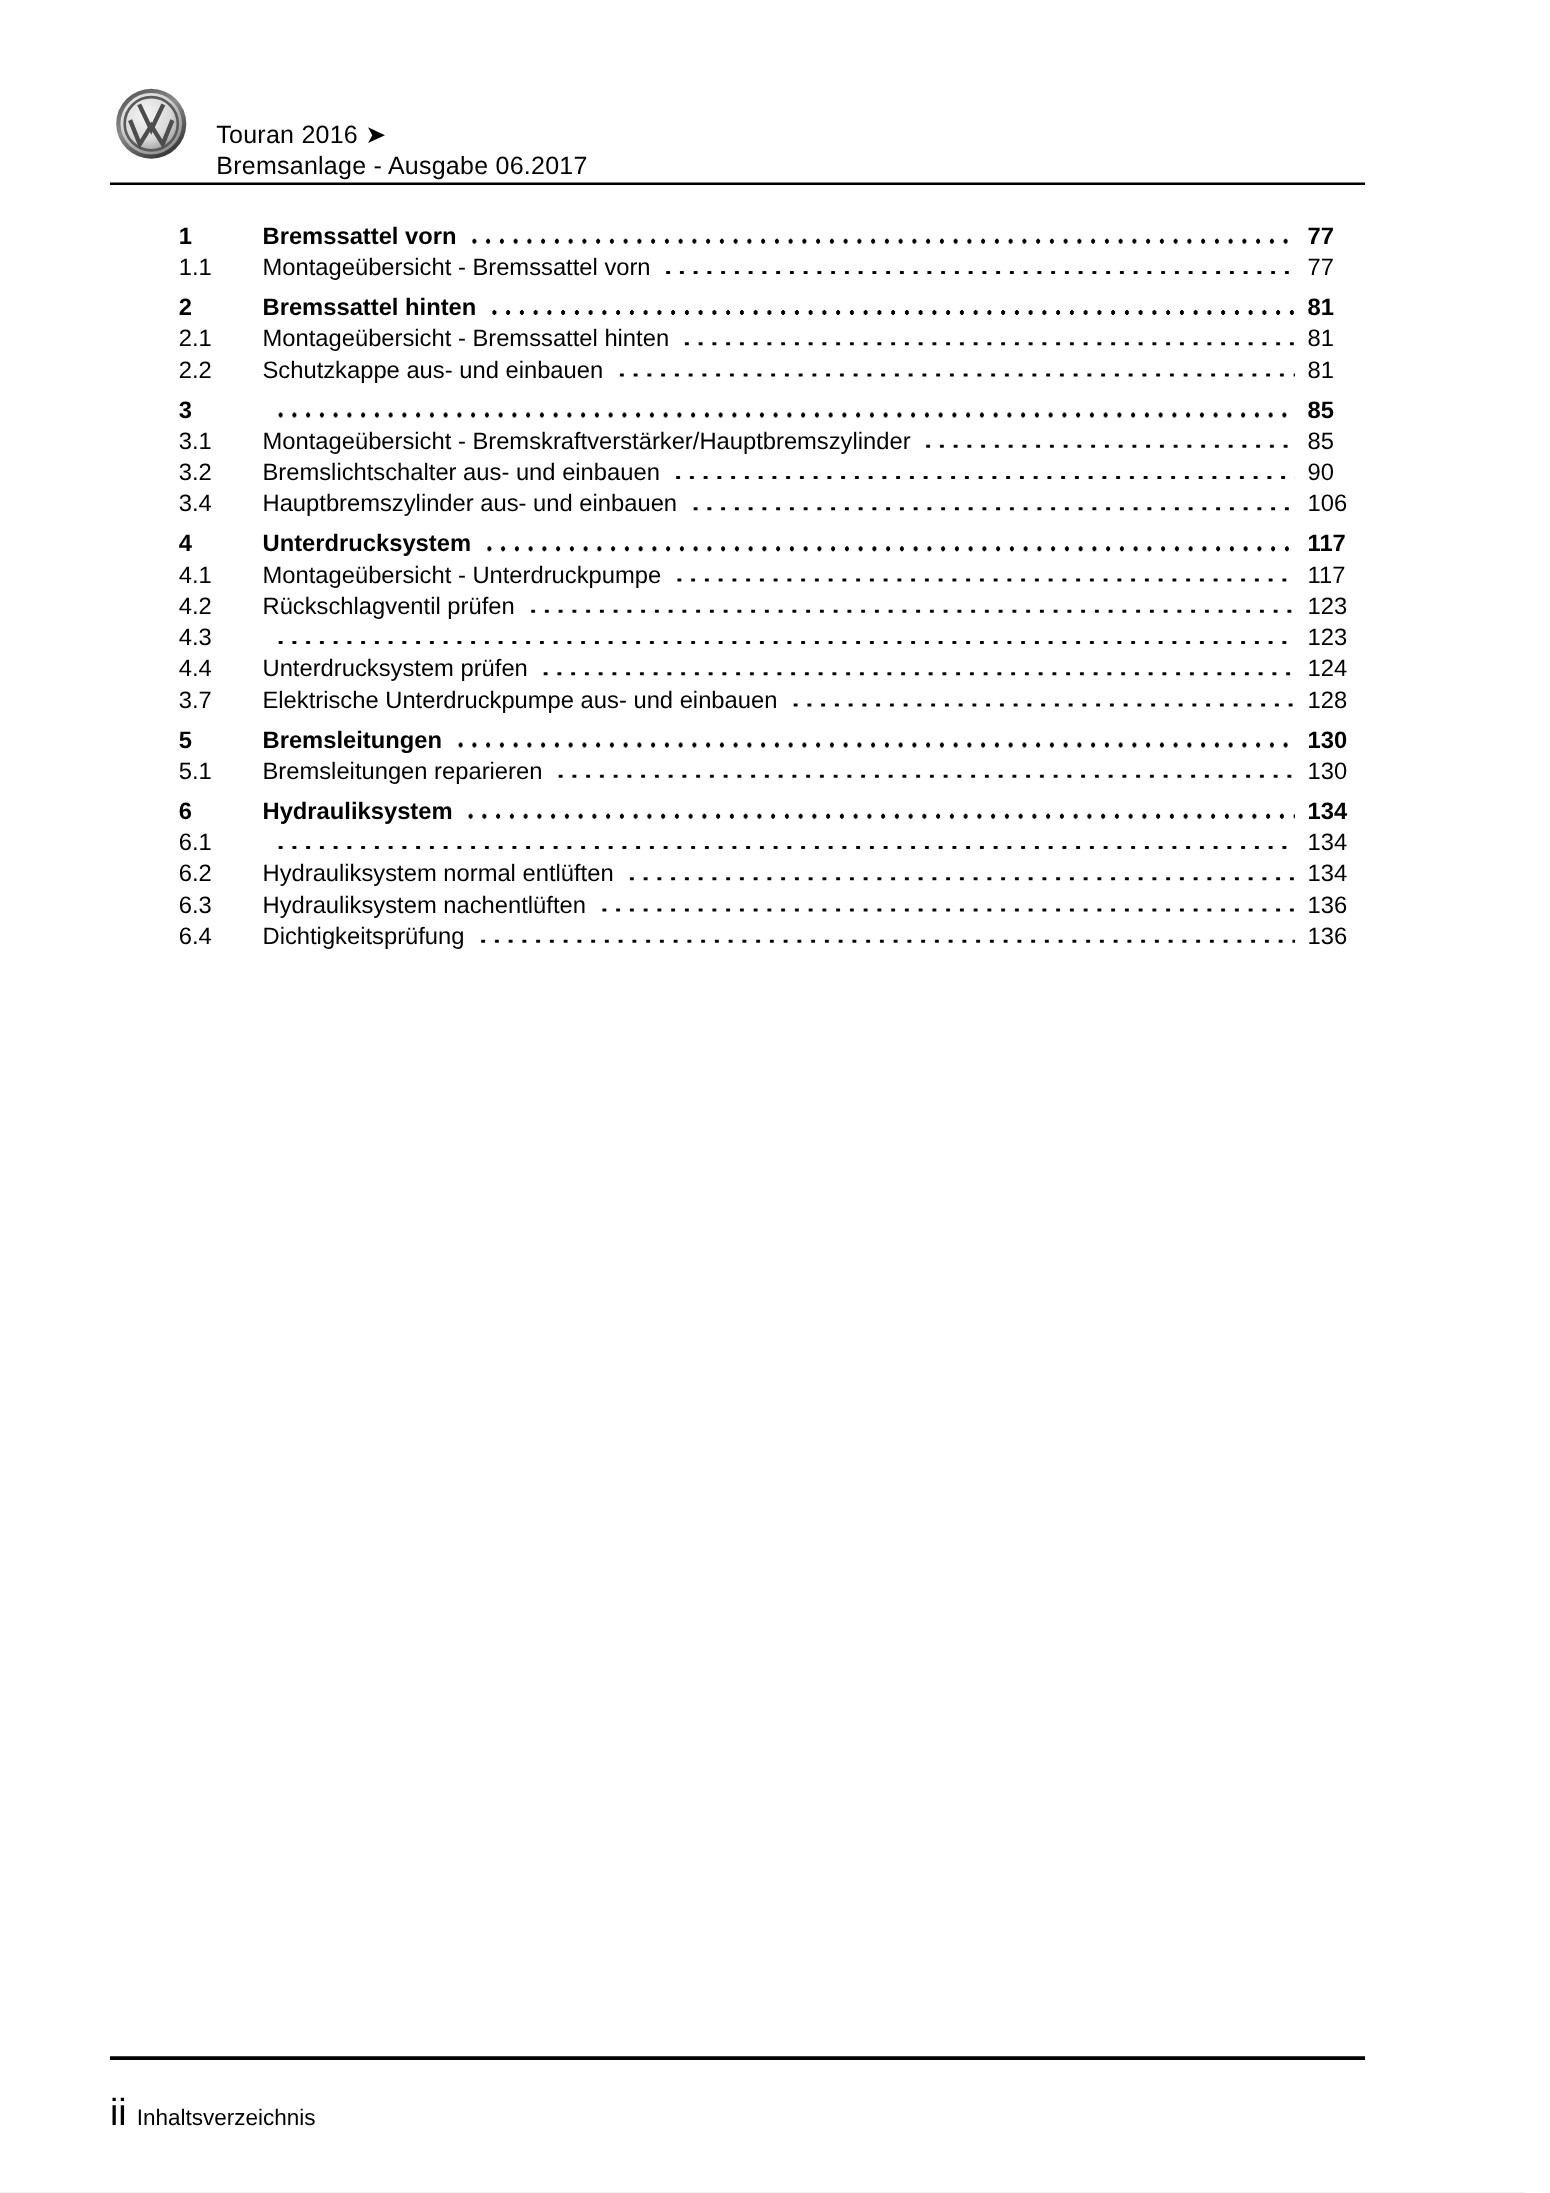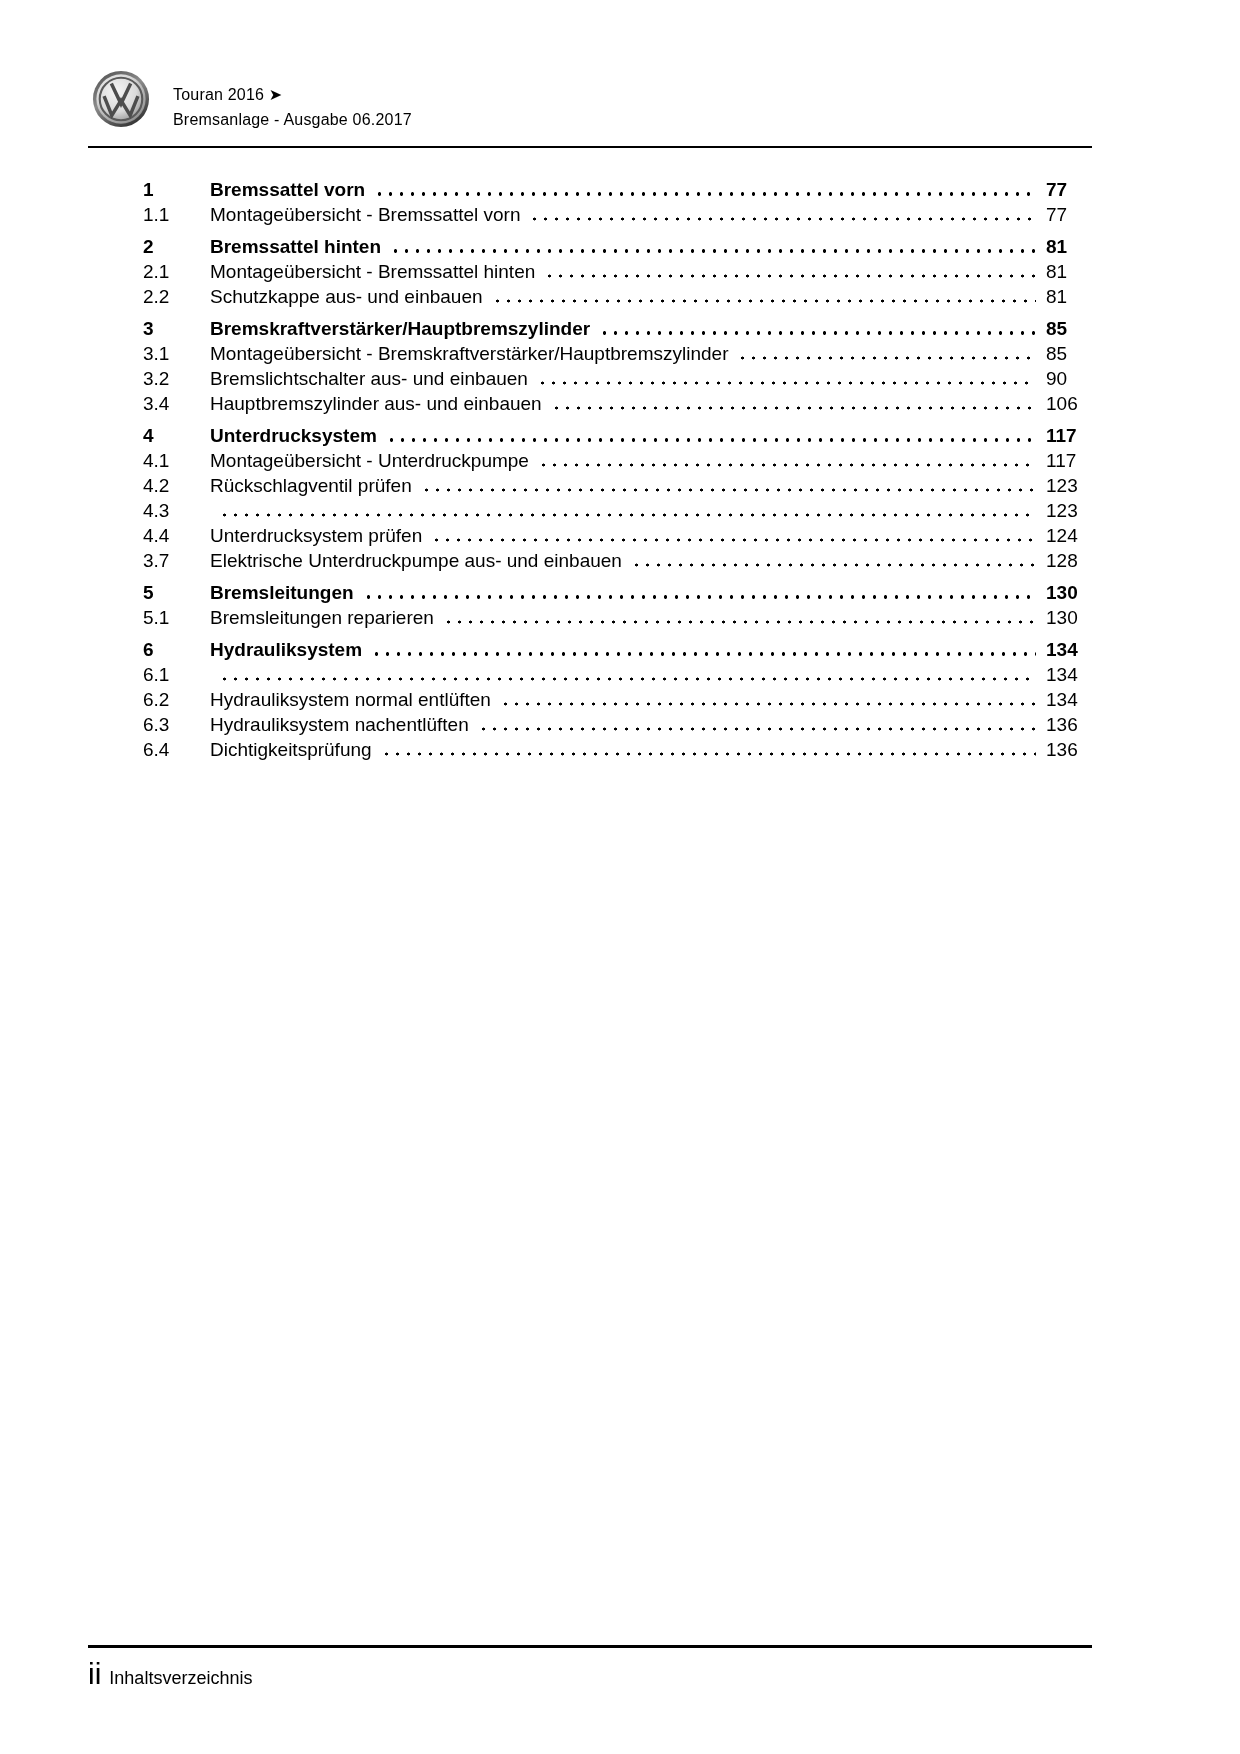--- a/index.html
+++ b/index.html
@@ -19,22 +19,22 @@
   .logo {
     position: absolute;
     left: 92px;
     top: 70px;
     width: 58px;
     height: 58px;
   }
   .header-titles {
     position: absolute;
     left: 173px;
-    top: 82px;
-    font-size: 16px;
+    top: 96px;
+    font-size: 20px;
     line-height: 25px;
     letter-spacing: 0.2px;
   }
   .header-rule {
     position: absolute;
     left: 88px;
     top: 146px;
     width: 1004px;
     height: 0;
     border-top: 2.5px solid #000;
@@ -71,21 +71,21 @@
   }
   .toc-page  { flex: 0 0 46px; width: 46px; text-align: left; }
 
   
   .footer {
     position: absolute;
     left: 88px;
     top: 1645px;
     width: 1004px;
     border-top: 3px solid #000;
-    padding-top: 9px;
+    padding-top: 26px;
     display: flex;
     align-items: baseline;
   }
   .footer-pagenum { font-size: 30px; line-height: 34px; }
   .footer-label   { font-size: 18px; margin-left: 8px; }
 </style>
 </head>
 <body>
 
 <div class="page">
@@ -146,21 +146,20 @@
       <span class="toc-page">81</span>
     </div>
       <div class="toc-row">
       <span class="toc-num">2.2</span>
       <span class="toc-title">Schutzkappe aus- und einbauen</span>
       <span class="toc-dots"></span>
       <span class="toc-page">81</span>
     </div>
       <div class="toc-row section">
       <span class="toc-num">3</span>
-      <span class="toc-title">Bremskraftverstärker/Hauptbremszylinder</span>
       <span class="toc-dots"></span>
       <span class="toc-page">85</span>
     </div>
       <div class="toc-row">
       <span class="toc-num">3.1</span>
       <span class="toc-title">Montageübersicht - Bremskraftverstärker/Hauptbremszylinder</span>
       <span class="toc-dots"></span>
       <span class="toc-page">85</span>
     </div>
       <div class="toc-row">

